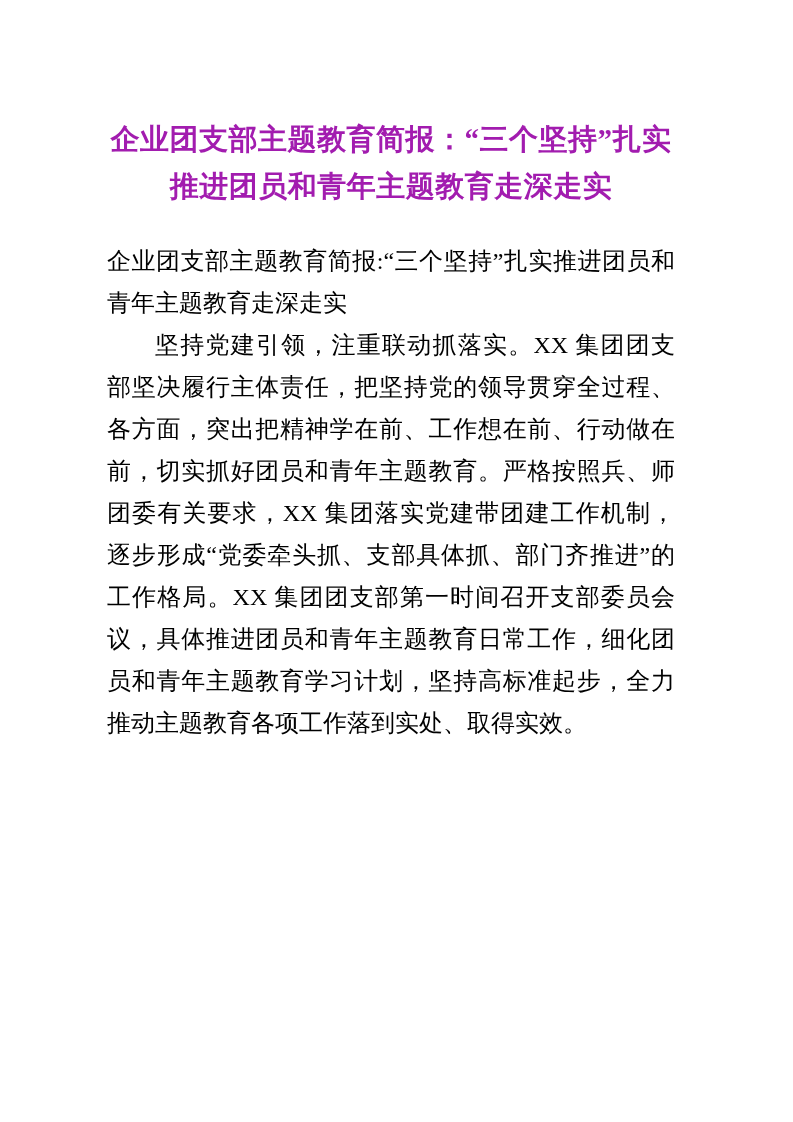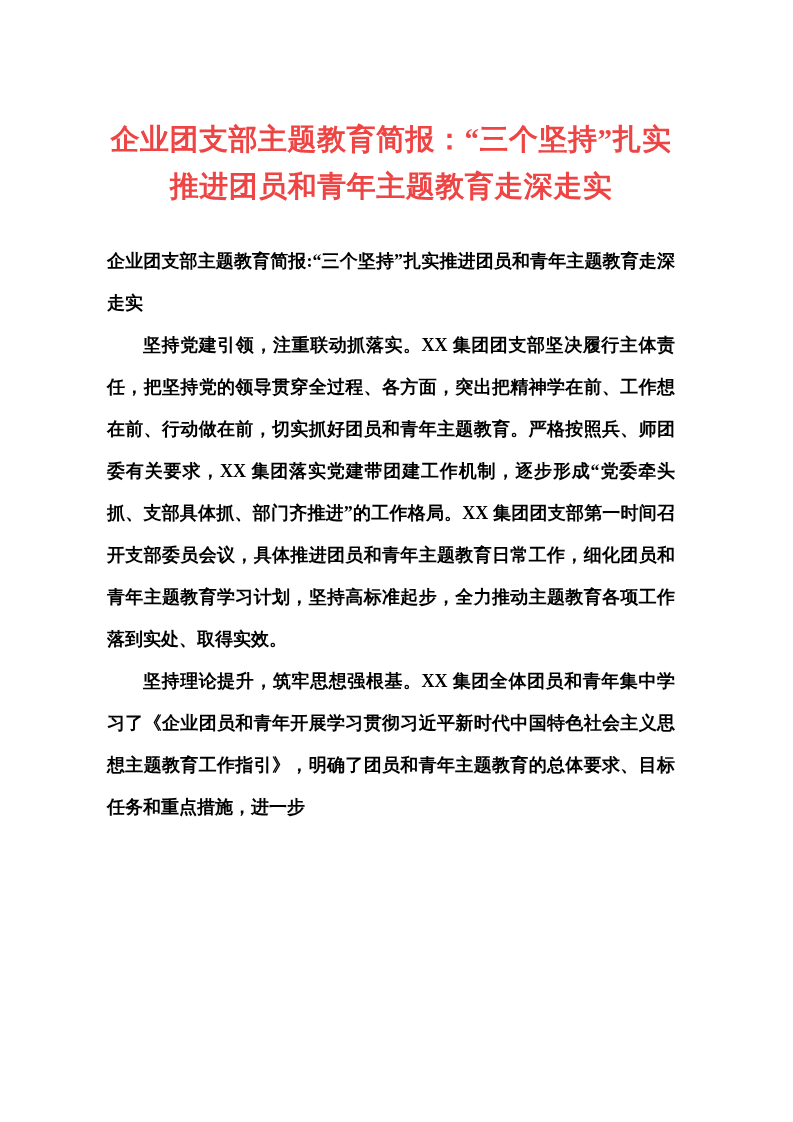--- a/index.html
+++ b/index.html
@@ -21,43 +21,42 @@
     left: 107px;
     top: 116px;
     width: 568px;
   }
   .doc-title {
     font-size: 29px;
     font-weight: bold;
     line-height: 47px;
     text-align: center;
     text-align-last: center;
-    color: #ef4444;
+    color: #a21caf;
     margin: 0 0 30px 0;
     letter-spacing: 0.5px;
   }
   .doc-body p.para {
-    font-size: 18px;
+    font-size: 24px;
     line-height: 42px;
     margin: 0;
     text-align: justify;
     text-justify: inter-character;
     color: #000000;
-    font-weight: bold;
+    font-weight: normal;
     word-break: break-all;
   }
   .doc-body p.para.indent {
     text-indent: 2em;
   }
 </style>
 </head>
 <body>
 
 <div class="page">
   <div class="text-col">
     <h1 class="doc-title">企业团支部主题教育简报：“三个坚持”扎实推进团员和青年主题教育走深走实</h1>
     <div class="doc-body">
         <p class="para">企业团支部主题教育简报:“三个坚持”扎实推进团员和青年主题教育走深走实</p>
         <p class="para indent">坚持党建引领，注重联动抓落实。XX 集团团支部坚决履行主体责任，把坚持党的领导贯穿全过程、各方面，突出把精神学在前、工作想在前、行动做在前，切实抓好团员和青年主题教育。严格按照兵、师团委有关要求，XX 集团落实党建带团建工作机制，逐步形成“党委牵头抓、支部具体抓、部门齐推进”的工作格局。XX 集团团支部第一时间召开支部委员会议，具体推进团员和青年主题教育日常工作，细化团员和青年主题教育学习计划，坚持高标准起步，全力推动主题教育各项工作落到实处、取得实效。</p>
-        <p class="para indent">坚持理论提升，筑牢思想强根基。XX 集团全体团员和青年集中学习了《企业团员和青年开展学习贯彻习近平新时代中国特色社会主义思想主题教育工作指引》，明确了团员和青年主题教育的总体要求、目标任务和重点措施，进一步</p>
       </div>
   </div>
 </div>
 
 </body></html>

